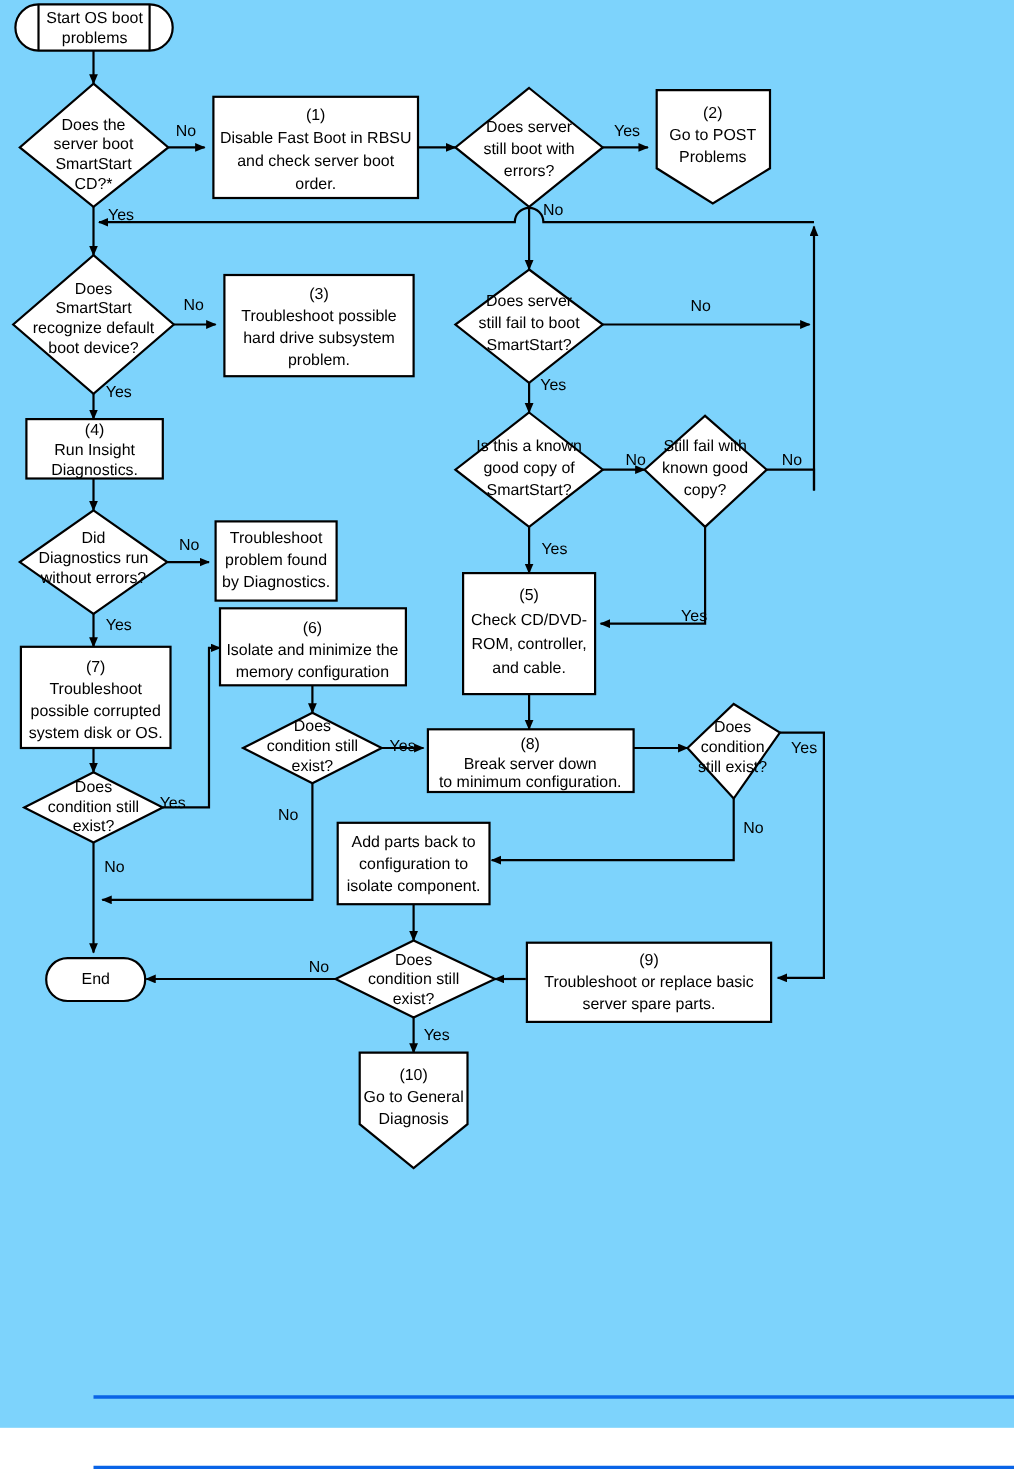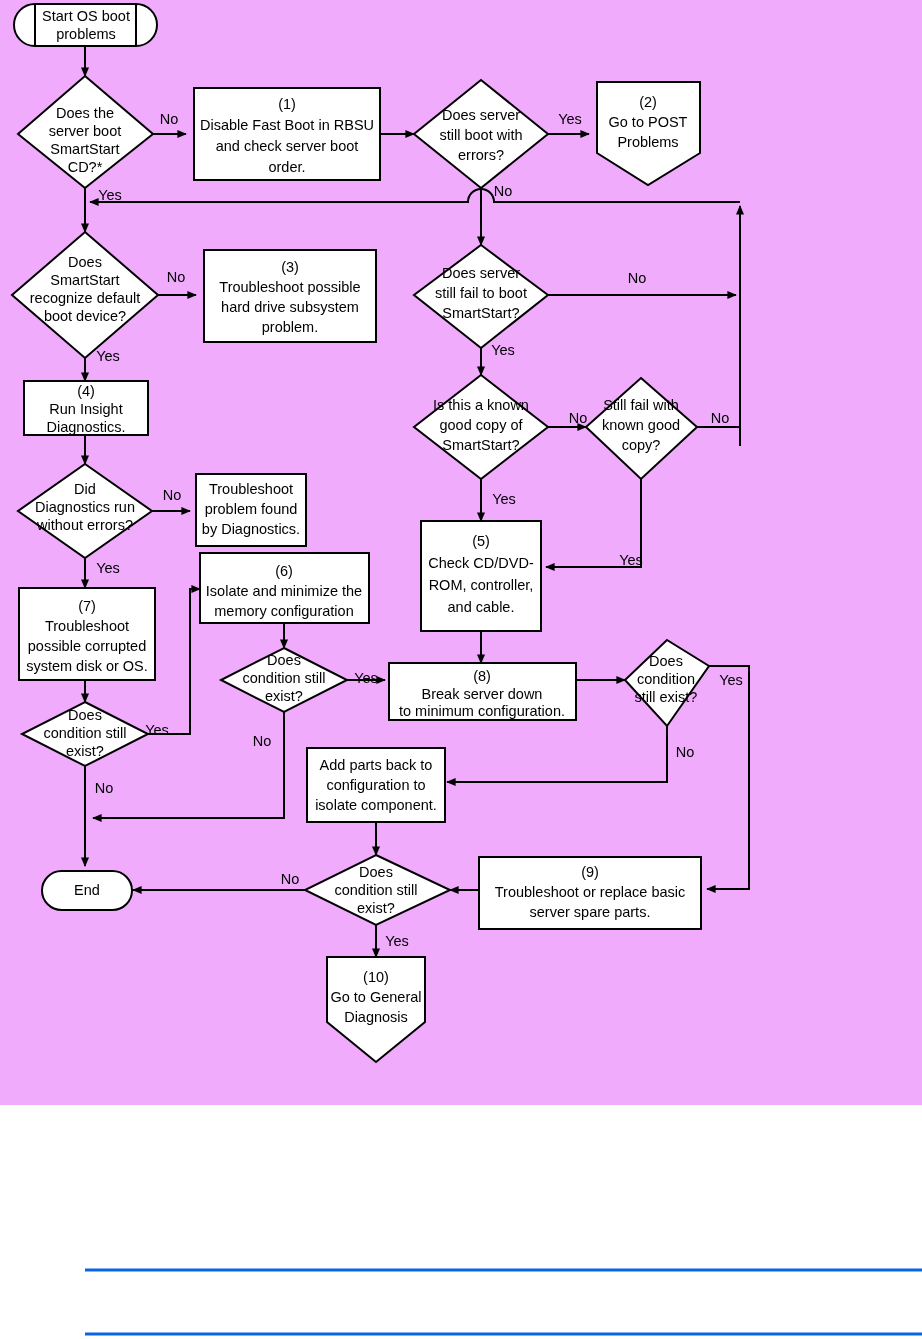--- a/index.html
+++ b/index.html
@@ -9,22 +9,22 @@
   }
   body {
     width: 922px;
     height: 1339px;
     font-family: "Liberation Sans", sans-serif;
     overflow: hidden;
   }
   #page {
     position: relative;
     width: 922px;
-    height: 1105px;
-    background: #f0abfc;
+    height: 1298px;
+    background: #7dd3fc;
   }
   svg.flow {
     position: absolute;
     top: 0;
     left: 0;
     width: 922px;
     height: 1339px;
   }
   .shape {
     fill: #ffffff;

